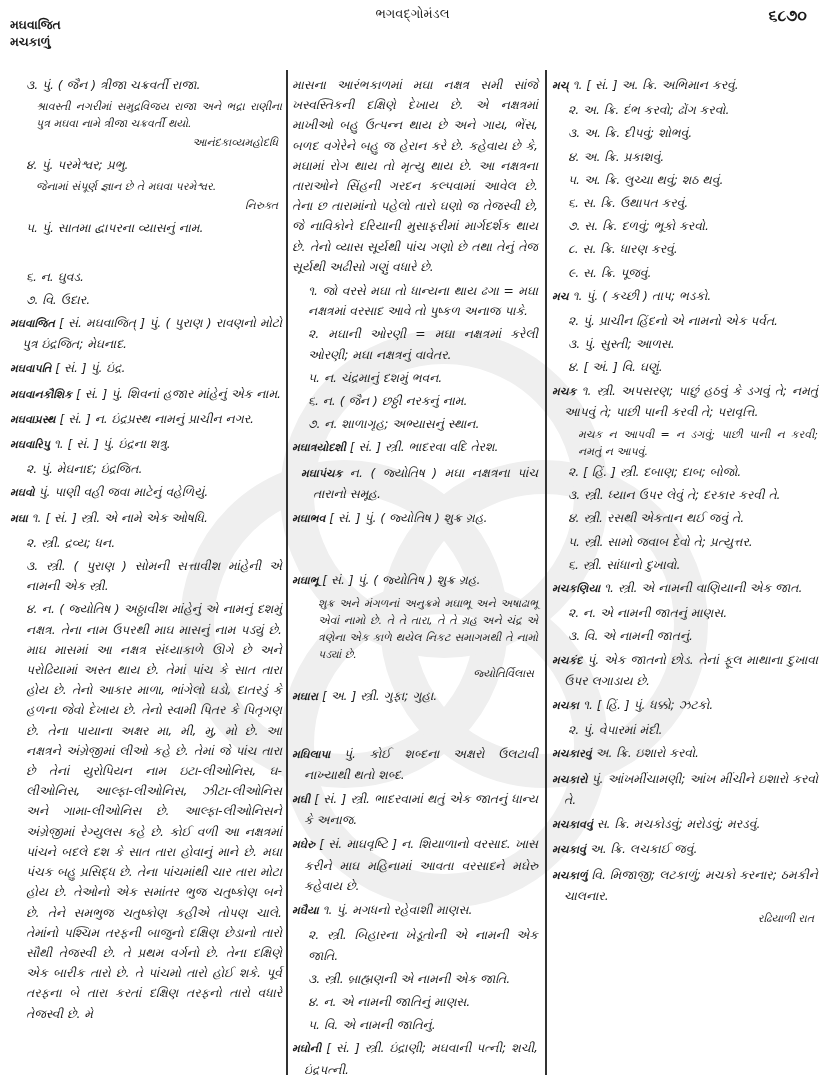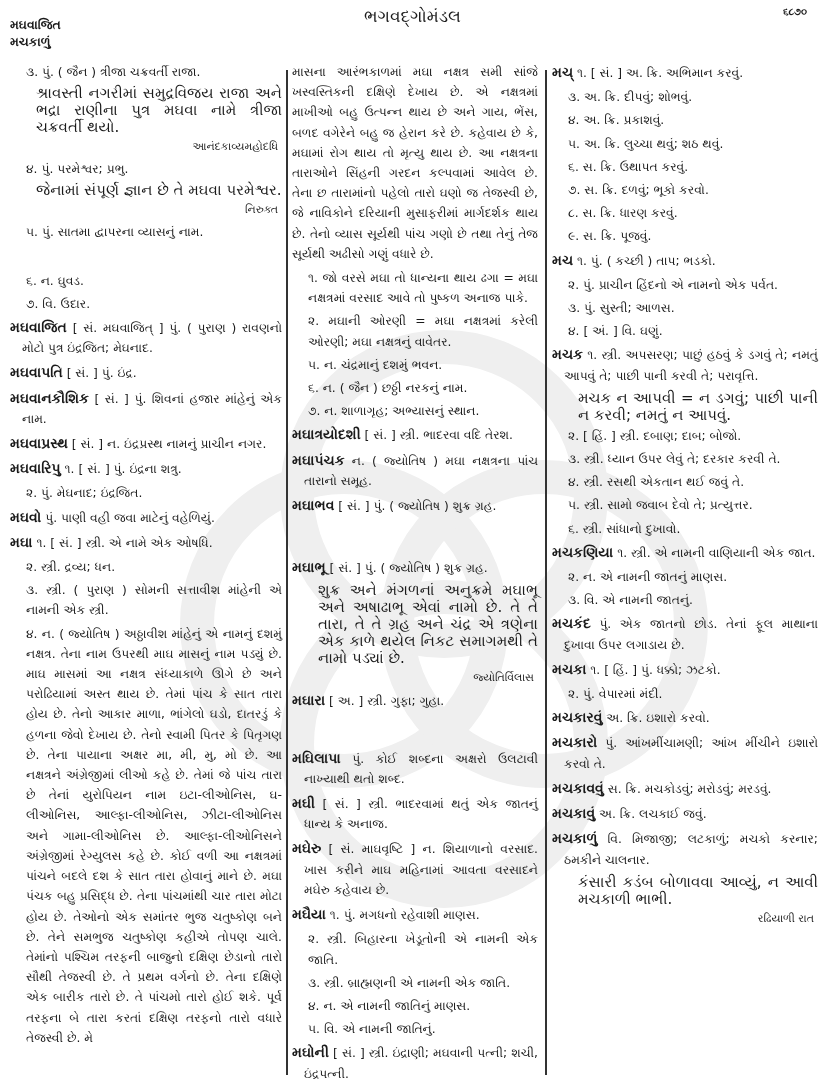--- a/index.html
+++ b/index.html
@@ -14,46 +14,46 @@
   .watermark .ring {
     position: absolute; border-radius: 50%; border: 34px solid #efefef;
   }
   .header {
     position: absolute; left: 0; top: 0; width: 825px; height: 58px; z-index: 2;
   }
   .guide-words {
     position: absolute; left: 10px; top: 16px; font-weight: bold; font-size: 12.5px; line-height: 17px;
   }
   .running-title {
-    position: absolute; left: 0; width: 825px; top: 6px; text-align: center; font-size: 17px;
+    position: absolute; left: 0; width: 825px; top: 6px; text-align: center; font-size: 13px;
   }
   .page-number {
-    position: absolute; right: 18px; top: 6px; font-weight: bold; font-size: 10px;
+    position: absolute; right: 18px; top: 6px; font-weight: bold; font-size: 16px;
   }
   .columns {
     position: absolute; left: 0; top: 62px; width: 825px; height: 1020px; z-index: 2;
   }
   .col {
-    position: absolute; top: 0; bottom: 0; font-size: 12.3px; line-height: 20.2px;
+    position: absolute; top: 13px; bottom: 0; font-size: 12.3px; line-height: 20.2px; font-style: italic;
   }
   .col-1 { left: 10px; width: 272px; }
   .col-2 { left: 292px; width: 246px; }
   .col-3 { left: 552px; width: 266px; }
   .rule {
     position: absolute; top: 8px; width: 1.5px; background: #333;
   }
   .rule-1 { left: 286px; height: 1005px; }
   .rule-2 { left: 545px; height: 1005px; }
 
   .entry { margin: 0 0 4px 0; text-align: justify; }
-  .headword { font-weight: bold; font-size: 14px; }
+  .headword { font-weight: bold; font-size: 11px; }
   .sense { padding-left: 16px; margin: 0 0 3px 0; text-align: justify; }
   .hang { padding-left: 12px; }
   .quote {
-    padding-left: 26px; font-size: 15px; line-height: 17px; margin: 1px 0 2px 0; text-align: justify;
+    padding-left: 26px; font-size: 11px; line-height: 17px; margin: 1px 0 2px 0; text-align: justify;
   }
   .source {
     text-align: right; font-size: 11px; line-height: 17px; padding-right: 4px; margin-bottom: 4px;
   }
 </style>
 </head>
 <body>
 
 <div class="watermark">
   <div class="ring" style="left:0;top:130px;width:260px;height:260px;"></div>
@@ -98,38 +98,39 @@
       <div class="sense" style="text-indent: 0px;">૪. ન. ( જ્યોતિષ ) અઠ્ઠાવીશ માંહેનું એ નામનું દશમું નક્ષત્ર. તેના નામ ઉપરથી માઘ માસનું નામ પડ્યું છે. માઘ માસમાં આ નક્ષત્ર સંધ્યાકાળે ઊગે છે અને પરોઢિયામાં અસ્ત થાય છે. તેમાં પાંચ કે સાત તારા હોય છે. તેનો આકાર માળા, ભાંગેલો ઘડો, દાતરડું કે હળના જેવો દેખાય છે. તેનો સ્વામી પિતર કે પિતૃગણ છે. તેના પાયાના અક્ષર મા, મી, મુ, મો છે. આ નક્ષત્રને અંગ્રેજીમાં લીઓ કહે છે. તેમાં જે પાંચ તારા છે તેનાં યુરોપિયન નામ ઇટા-લીઓનિસ, ઘ-લીઓનિસ, આલ્ફા-લીઓનિસ, ઝીટા-લીઓનિસ અને ગામા-લીઓનિસ છે. આલ્ફા-લીઓનિસને અંગ્રેજીમાં રેગ્યુલસ કહે છે. કોઈ વળી આ નક્ષત્રમાં પાંચને બદલે દશ કે સાત તારા હોવાનું માને છે. મઘા પંચક બહુ પ્રસિદ્ધ છે. તેના પાંચમાંથી ચાર તારા મોટા હોય છે. તેઓનો એક સમાંતર ભુજ ચતુષ્કોણ બને છે. તેને સમભુજ ચતુષ્કોણ કહીએ તોપણ ચાલે. તેમાંનો પશ્ચિમ તરફની બાજુનો દક્ષિણ છેડાનો તારો સૌથી તેજસ્વી છે. તે પ્રથમ વર્ગનો છે. તેના દક્ષિણે એક બારીક તારો છે. તે પાંચમો તારો હોઈ શકે. પૂર્વ તરફના બે તારા કરતાં દક્ષિણ તરફનો તારો વધારે તેજસ્વી છે. મે</div>
     </div>
   <div class="col col-2">
       <div class="entry">માસના આરંભકાળમાં મઘા નક્ષત્ર સમી સાંજે ખસ્વસ્તિકની દક્ષિણે દેખાય છે. એ નક્ષત્રમાં માખીઓ બહુ ઉત્પન્ન થાય છે અને ગાય, ભેંસ, બળદ વગેરેને બહુ જ હેરાન કરે છે. કહેવાય છે કે, મઘામાં રોગ થાય તો મૃત્યુ થાય છે. આ નક્ષત્રના તારાઓને સિંહની ગરદન કલ્પવામાં આવેલ છે. તેના છ તારામાંનો પહેલો તારો ઘણો જ તેજસ્વી છે, જે નાવિકોને દરિયાની મુસાફરીમાં માર્ગદર્શક થાય છે. તેનો વ્યાસ સૂર્યથી પાંચ ગણો છે તથા તેનું તેજ સૂર્યથી અઢીસો ગણું વધારે છે.</div>
       <div class="sense" style="text-indent: 0px;">૧. જો વરસે મઘા તો ધાન્યના થાય ઢગા = મઘા નક્ષત્રમાં વરસાદ આવે તો પુષ્કળ અનાજ પાકે.</div>
       <div class="sense" style="text-indent: 0px;">૨. મઘાની ઓરણી = મઘા નક્ષત્રમાં કરેલી ઓરણી; મઘા નક્ષત્રનું વાવેતર.</div>
       <div class="sense" style="text-indent: 0px;">૫. ન. ચંદ્રમાનું દશમું ભવન.</div>
       <div class="sense" style="text-indent: 0px;">૬. ન. ( જૈન ) છઠ્ઠી નરકનું નામ.</div>
       <div class="sense" style="text-indent: 0px;">૭. ન. શાળાગૃહ; અભ્યાસનું સ્થાન.</div>
       <div class="entry hang" style="text-indent: -12px;"><span class="headword">મઘાત્રયોદશી</span><span> [ સં. ] સ્ત્રી. ભાદરવા વદિ તેરશ.</span></div>
-      <div class="entry hang" style="text-indent: -12px;"><span class="headword">મઘાપંચક</span><span> ન. ( જ્યોતિષ ) મઘા નક્ષત્રના પાંચ તારાનો સમૂહ.</span></div>
+      <div class="entry hang" style="text-indent: -12px; margin-left: 9px;"><span class="headword">મઘાપંચક</span><span> ન. ( જ્યોતિષ ) મઘા નક્ષત્રના પાંચ તારાનો સમૂહ.</span></div>
       <div class="entry hang" style="text-indent: -12px;"><span class="headword">મઘાભવ</span><span> [ સં. ] પું. ( જ્યોતિષ ) શુક્ર ગ્રહ.</span></div>
       <div class="entry hang" style="text-indent: -12px; margin-top: 41px;"><span class="headword">મઘાભૂ</span><span> [ સં. ] પું. ( જ્યોતિષ ) શુક્ર ગ્રહ.</span></div>
       <div class="quote">શુક્ર અને મંગળનાં અનુક્રમે મઘાભૂ અને અષાઢાભૂ એવાં નામો છે. તે તે તારા, તે તે ગ્રહ અને ચંદ્ર એ ત્રણેના એક કાળે થયેલ નિકટ સમાગમથી તે નામો પડ્યાં છે.</div>
       <div class="source">જ્યોતિર્વિલાસ</div>
       <div class="entry hang" style="text-indent: -12px;"><span class="headword">મઘારા</span><span> [ અ. ] સ્ત્રી. ગુફા; ગુહા.</span></div>
       <div class="entry hang" style="text-indent: -12px; margin-top: 36px;"><span class="headword">મઘિલાપા</span><span> પું. કોઈ શબ્દના અક્ષરો ઉલટાવી નાખ્યાથી થતો શબ્દ.</span></div>
       <div class="entry hang" style="text-indent: -12px;"><span class="headword">મઘી</span><span> [ સં. ] સ્ત્રી. ભાદરવામાં થતું એક જાતનું ધાન્ય કે અનાજ.</span></div>
       <div class="entry hang" style="text-indent: -12px;"><span class="headword">મઘેરુ</span><span> [ સં. માઘવૃષ્ટિ ] ન. શિયાળાનો વરસાદ. ખાસ કરીને માઘ મહિનામાં આવતા વરસાદને મઘેરુ કહેવાય છે.</span></div>
       <div class="entry hang" style="text-indent: -12px;"><span class="headword">મઘૈયા</span><span> ૧. પું. મગધનો રહેવાશી માણસ.</span></div>
       <div class="sense" style="text-indent: 0px;">૨. સ્ત્રી. બિહારના ખેડૂતોની એ નામની એક જાતિ.</div>
       <div class="sense" style="text-indent: 0px;">૩. સ્ત્રી. બ્રાહ્મણની એ નામની એક જાતિ.</div>
       <div class="sense" style="text-indent: 0px;">૪. ન. એ નામની જાતિનું માણસ.</div>
       <div class="sense" style="text-indent: 0px;">૫. વિ. એ નામની જાતિનું.</div>
       <div class="entry hang" style="text-indent: -12px;"><span class="headword">મઘોની</span><span> [ સં. ] સ્ત્રી. ઇંદ્રાણી; મઘવાની પત્ની; શચી, ઇંદ્રપત્ની.</span></div>
     </div>
   <div class="col col-3">
       <div class="entry hang" style="text-indent: -12px;"><span class="headword">મચ્</span><span> ૧. [ સં. ] અ. ક્રિ. અભિમાન કરવું.</span></div>
+      <div class="sense" style="text-indent: 0px;">૨. અ. ક્રિ. દંભ કરવો; ઢોંગ કરવો.</div>
       <div class="sense" style="text-indent: 0px;">૩. અ. ક્રિ. દીપવું; શોભવું.</div>
       <div class="sense" style="text-indent: 0px;">૪. અ. ક્રિ. પ્રકાશવું.</div>
       <div class="sense" style="text-indent: 0px;">૫. અ. ક્રિ. લુચ્ચા થવું; શઠ થવું.</div>
       <div class="sense" style="text-indent: 0px;">૬. સ. ક્રિ. ઉથાપત કરવું.</div>
       <div class="sense" style="text-indent: 0px;">૭. સ. ક્રિ. દળવું; ભૂકો કરવો.</div>
       <div class="sense" style="text-indent: 0px;">૮. સ. ક્રિ. ધારણ કરવું.</div>
       <div class="sense" style="text-indent: 0px;">૯. સ. ક્રિ. પૂજવું.</div>
       <div class="entry hang" style="text-indent: -12px;"><span class="headword">મચ</span><span> ૧. પું. ( કચ્છી ) તાપ; ભડકો.</span></div>
       <div class="sense" style="text-indent: 0px;">૨. પું. પ્રાચીન હિંદનો એ નામનો એક પર્વત.</div>
       <div class="sense" style="text-indent: 0px;">૩. પું. સુસ્તી; આળસ.</div>
@@ -145,16 +146,15 @@
       <div class="sense" style="text-indent: 0px;">૨. ન. એ નામની જાતનું માણસ.</div>
       <div class="sense" style="text-indent: 0px;">૩. વિ. એ નામની જાતનું.</div>
       <div class="entry hang" style="text-indent: -12px;"><span class="headword">મચકંદ</span><span> પું. એક જાતનો છોડ. તેનાં ફૂલ માથાના દુખાવા ઉપર લગાડાય છે.</span></div>
       <div class="entry hang" style="text-indent: -12px;"><span class="headword">મચકા</span><span> ૧. [ હિં. ] પું. ધક્કો; ઝટકો.</span></div>
       <div class="sense" style="text-indent: 0px;">૨. પું. વેપારમાં મંદી.</div>
       <div class="entry hang" style="text-indent: -12px;"><span class="headword">મચકારવું</span><span> અ. ક્રિ. ઇશારો કરવો.</span></div>
       <div class="entry hang" style="text-indent: -12px;"><span class="headword">મચકારો</span><span> પું. આંખમીંચામણી; આંખ મીંચીને ઇશારો કરવો તે.</span></div>
       <div class="entry hang" style="text-indent: -12px;"><span class="headword">મચકાવવું</span><span> સ. ક્રિ. મચકોડવું; મરોડવું; મરડવું.</span></div>
       <div class="entry hang" style="text-indent: -12px;"><span class="headword">મચકાવું</span><span> અ. ક્રિ. લચકાઈ જવું.</span></div>
       <div class="entry hang" style="text-indent: -12px;"><span class="headword">મચકાળું</span><span> વિ. મિજાજી; લટકાળું; મચકો કરનાર; ઠમકીને ચાલનાર.</span></div>
-      <div class="quote">કંસારી કડંબ બોળાવવા આવ્યું, ન આવી મચકાળી ભાભી.</div>
       <div class="source">રઢિયાળી રાત</div>
     </div>
 </div>
 
 </body></html>

